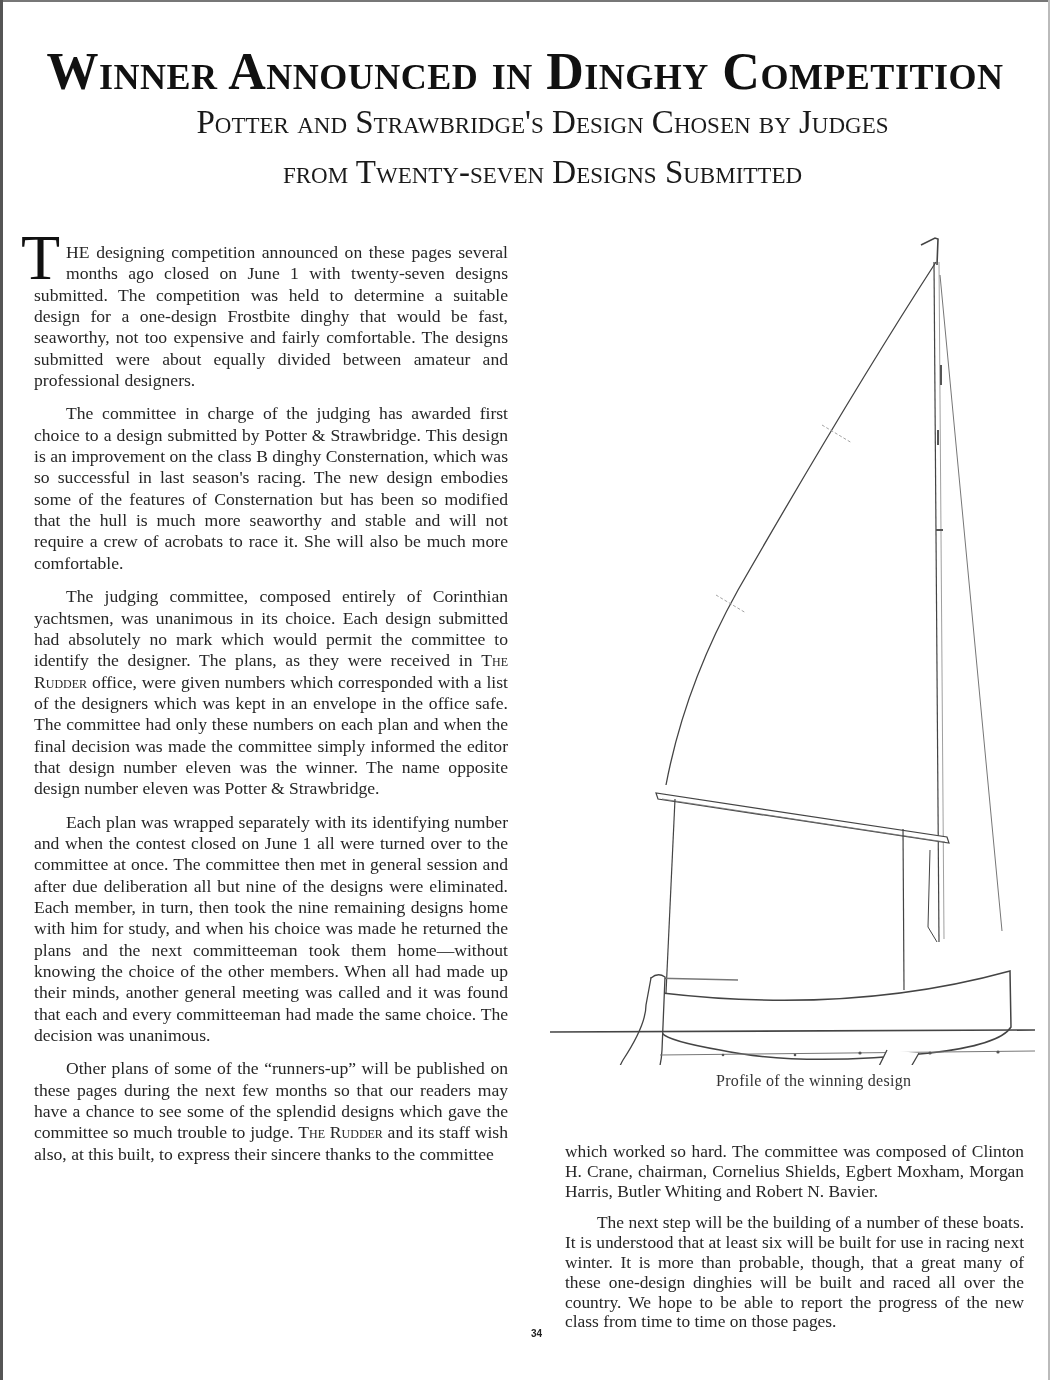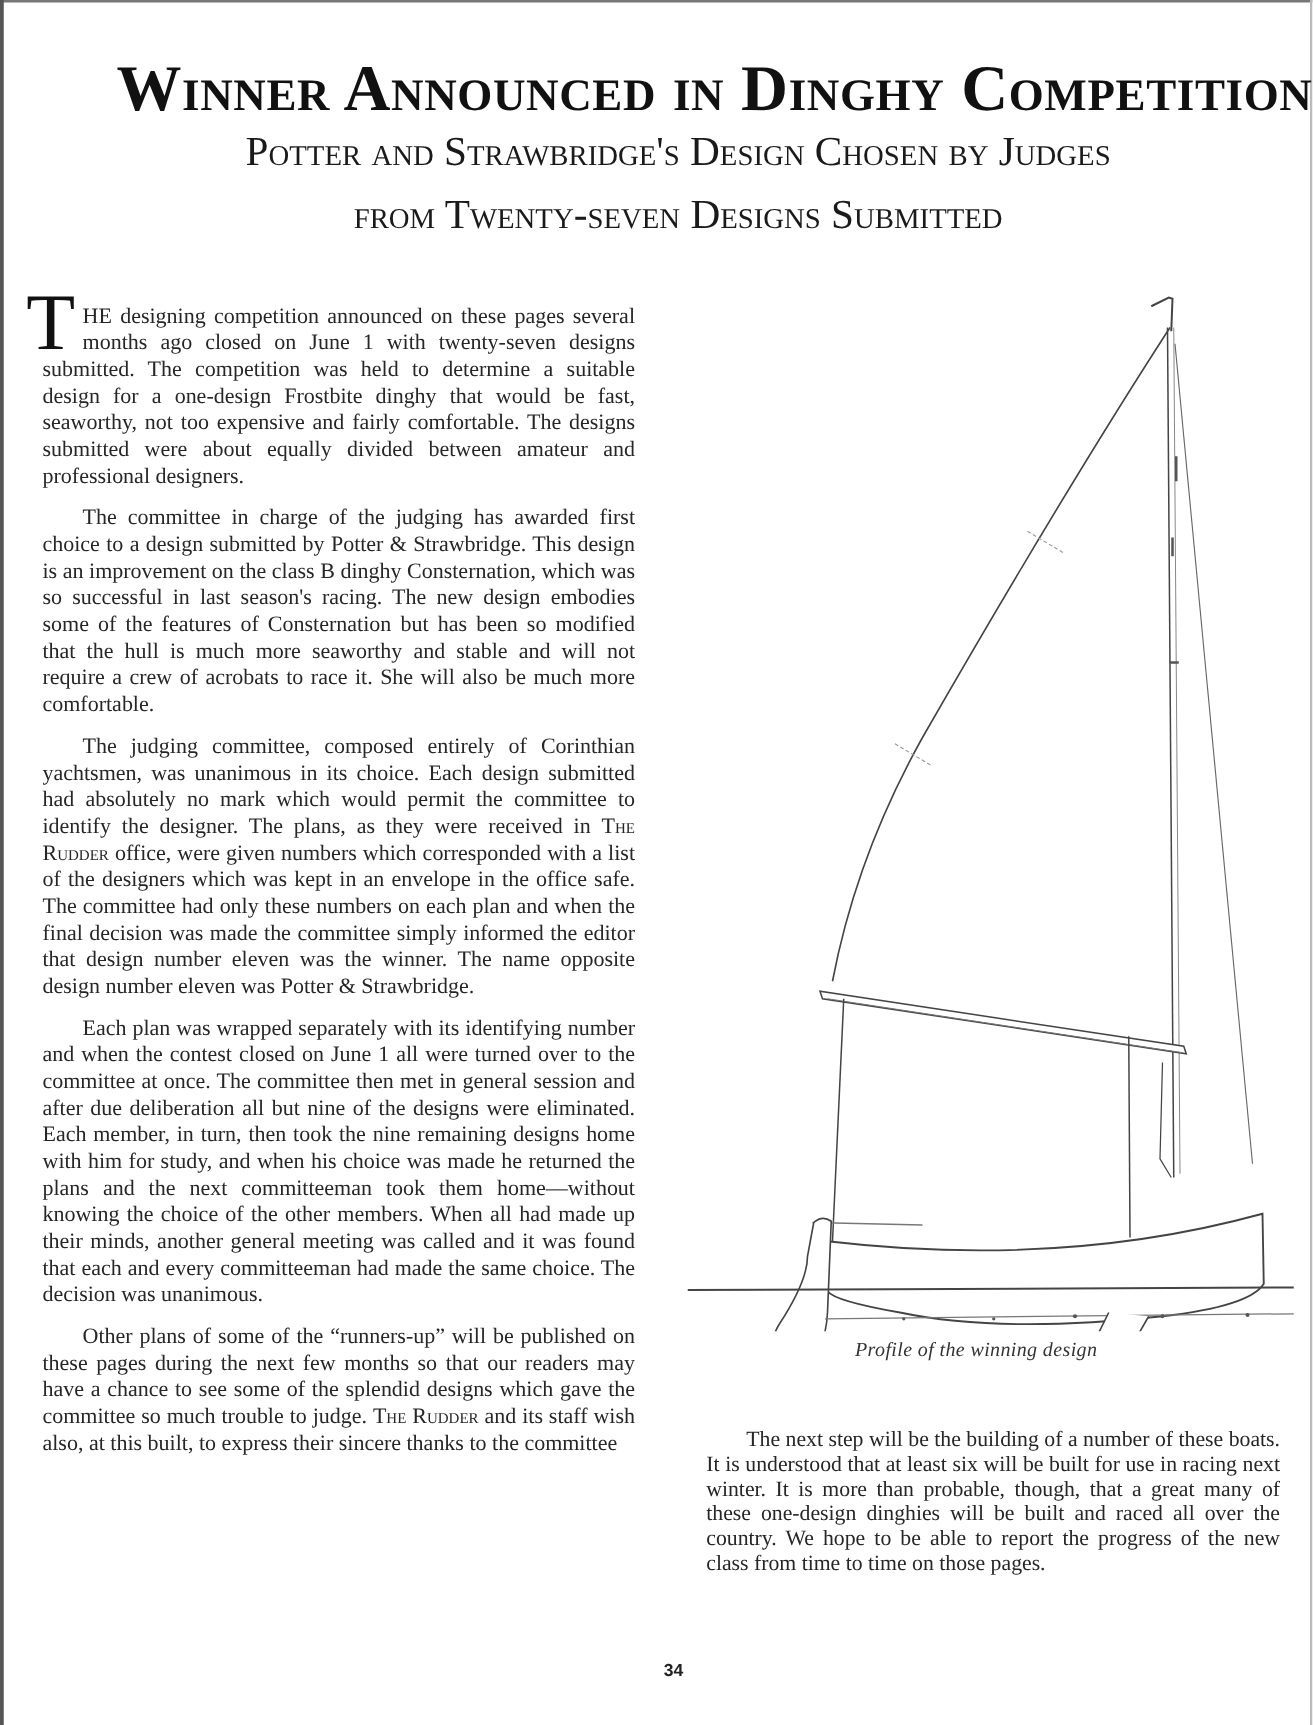--- a/index.html
+++ b/index.html
@@ -2,40 +2,40 @@
 <html><head>
 <meta charset="utf-8">
 <style>
   html, body { margin:0; padding:0; background:#fff; }
   body { width:1050px; height:1380px; position:relative; overflow:hidden;
          font-family:"Liberation Serif","DejaVu Serif",serif; color:#222; }
   .frame-left { position:absolute; left:0; top:0; width:3px; height:1380px; background:#555; }
   .frame-top { position:absolute; left:0; top:0; width:1050px; height:2px; background:#777; }
   .frame-right { position:absolute; right:0; top:0; width:2px; height:1380px; background:#bbb; }
 
-  .title { position:absolute; left:0; top:2px; width:1050px; text-align:right;
+  .title { position:absolute; left:0; top:2px; width:1050px; text-align:center;
            font-size:52px; line-height:70px; color:#111; letter-spacing:0.5px;
            font-variant:small-caps; white-space:nowrap; }
   .subtitle { position:absolute; left:0; width:1085px; text-align:center;
               font-size:33px; line-height:44px; color:#1a1a1a; white-space:nowrap; font-variant:small-caps; }
   .sub1 { top:100px; }
   .sub2 { top:150px; }
 
   .col { position:absolute; font-size:17.6px; line-height:21.35px; text-align:justify; color:#262626; }
   .col p { margin:12px; text-indent:32px; }
   .col p.first { text-indent:0; }
   .col-left { left:22px; top:230px; width:498px; }
   .col-right { left:553px; top:1130px; width:483px; font-size:17.4px; line-height:19.8px; }
   .dropcap { float:left; font-size:64px; line-height:50px; margin:3px 6px 0 -1px; color:#111; }
   .sc { font-variant:small-caps; }
 
   .drawing { position:absolute; left:550px; top:215px; width:500px; height:850px; }
-  .caption { position:absolute; left:684px; top:1072px; font-size:16px; font-style:italic; color:#333; letter-spacing:0.3px; }
+  .caption { position:absolute; left:716px; top:1072px; font-size:16px; color:#333; letter-spacing:0.3px; }
   .page-number { position:absolute; left:531px; top:1328px; font-family:"Liberation Sans","DejaVu Sans",sans-serif;
-                 font-weight:bold; font-size:14px; color:#222; }
+                 font-weight:bold; font-size:10px; color:#222; }
 </style>
 </head>
 <body>
 
 <div class="frame-top"></div>
 <div class="frame-left"></div>
 <div class="frame-right"></div>
 
 <h1 class="title">Winner Announced in Dinghy Competition</h1>
 <div class="subtitle sub1">Potter and Strawbridge's Design Chosen by Judges</div>
@@ -101,16 +101,17 @@
       <circle cx="448" cy="837" r="1.6"></circle>
     </g>
 
     <path d="M337 835 L296 918 Q292 930 305 935 Q312 936 316 930 L369 838" stroke-width="1.3" fill="#fff"></path>
   </g>
 </svg>
 
 <div class="caption">Profile of the winning design</div>
 
 <div class="col col-right" id="right-paras">
+    <p class="first">which worked so hard. The committee was composed of Clinton H. Crane, chairman, Cornelius Shields, Egbert Moxham, Morgan Harris, Butler Whiting and Robert N. Bavier.</p>
     <p>The next step will be the building of a number of these boats. It is understood that at least six will be built for use in racing next winter. It is more than probable, though, that a great many of these one-design dinghies will be built and raced all over the country. We hope to be able to report the progress of the new class from time to time on those pages.</p>
   </div>
 
 <div class="page-number">34</div>
 
 </body></html>

